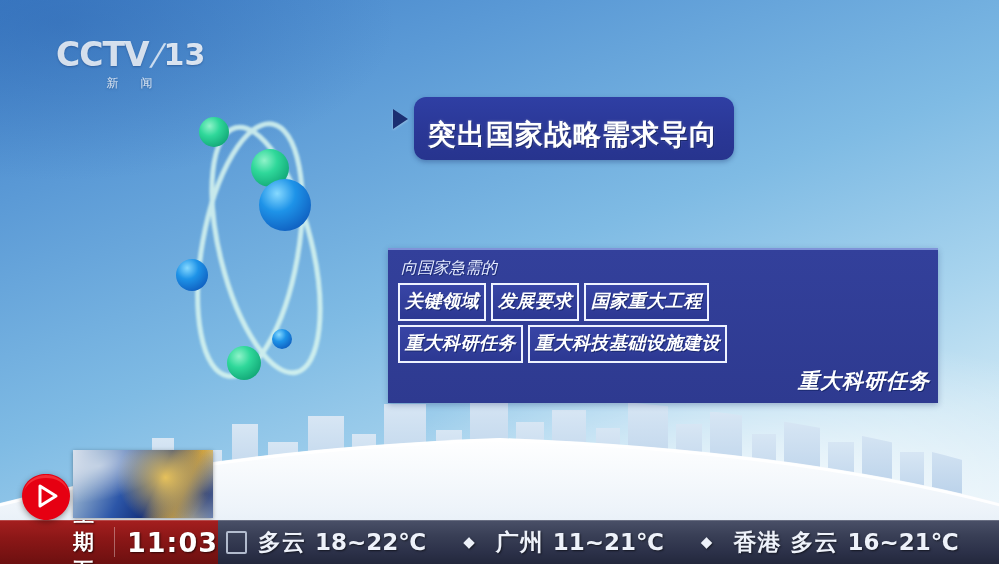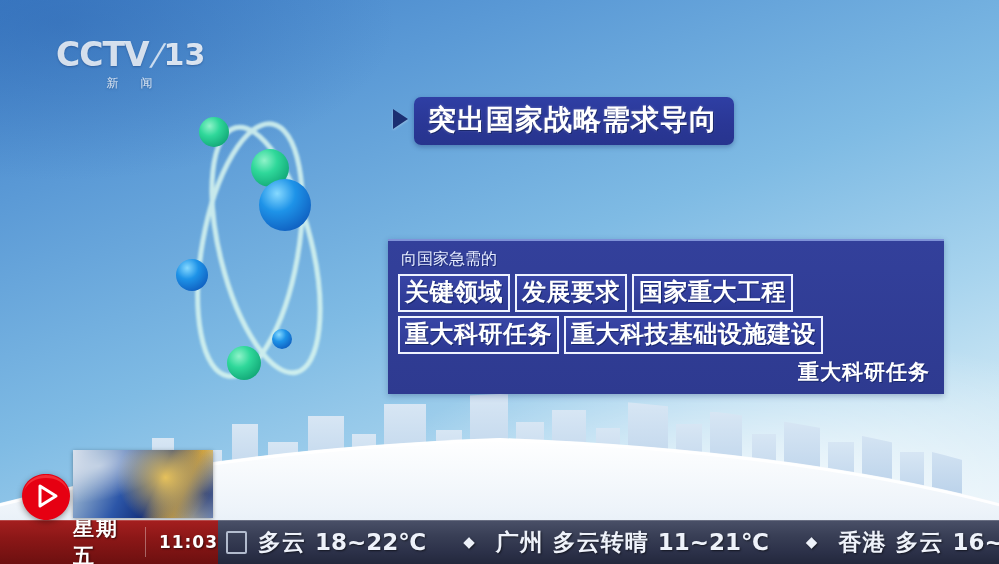--- a/index.html
+++ b/index.html
@@ -49,46 +49,47 @@
   #content{position:absolute;left:393px;top:97px;width:520px;}
   .bullet-row{display:flex;align-items:flex-start;margin-bottom:9px;}
   .tri{
     width:0;height:0;border-left:15px solid #1b2f72;
     border-top:10px solid transparent;border-bottom:10px solid transparent;
     margin-top:12px;margin-right:6px;flex:0 0 auto;
     filter:drop-shadow(0 1px 1px rgba(255,255,255,.35));
   }
   .bluebox{
     background:linear-gradient(180deg,#2f3fa4 0%,#2a3796 55%,#27348e 100%);
-    border-radius:7px;
-    padding:5px 16px 7px 14px;
+    border-radius:12px;
+    padding:20px 16px 7px 14px;
     box-shadow:0 2px 5px rgba(20,40,100,.35);
   }
   .bluebox .line{
     color:#ffffff;font-size:28px;font-weight:bold;line-height:36px;
     letter-spacing:1px;white-space:nowrap;
     text-shadow:1px 1px 0 rgba(10,25,80,.65), 0 0 3px rgba(255,255,255,.25);
   }
   
   #panel{
-    position:absolute;left:388px;top:239px;width:536px;
+    position:absolute;left:388px;top:248px;width:536px;
     background:linear-gradient(180deg,#33409b 0%,#2e3a90 100%);
     border-top:2px solid #7f93d8;
-    padding:6px 10px 8px 10px;
+    padding:6px 4px 8px 10px;
     box-shadow:0 2px 6px rgba(20,40,100,.3);
+    font-style:italic;
   }
   #panel .sub{
     color:#e6ecff;font-size:16px;line-height:22px;margin:1px 0 4px 3px;
     text-shadow:1px 1px 0 rgba(10,25,80,.5);
   }
   .tagrow{display:flex;flex-wrap:nowrap;margin-bottom:4px;}
   .tag{
     border:2px solid #eef2ff;
     background:linear-gradient(180deg,#3845a6 0%,#2c3892 100%);
-    color:#ffffff;font-size:24px;font-weight:bold;line-height:30px;
+    color:#ffffff;font-size:18px;font-weight:bold;line-height:30px;
     padding:1px 5px 3px 5px;margin-right:5px;white-space:nowrap;
     letter-spacing:.5px;
     text-shadow:1px 1px 0 rgba(10,25,80,.6);
   }
   #panel .tail{
     color:#ffffff;font-size:21px;font-weight:bold;text-align:right;
     margin:2px 4px 0 0;letter-spacing:1px;
     text-shadow:1px 1px 0 rgba(10,25,80,.55);
   }
   
@@ -125,21 +126,21 @@
   }
   #timebox .pad{width:73px;flex:0 0 auto;}
   #timebox .day{
     color:#fff;font-size:21px;font-weight:bold;letter-spacing:2px;
     text-shadow:1px 1px 2px rgba(0,0,0,.6);
   }
   #timebox .sep{
     width:1px;height:30px;background:rgba(255,255,255,.35);margin:0 13px;
   }
   #timebox .clock{
-    color:#fff;font-size:17px;font-weight:bold;letter-spacing:1px;
+    color:#fff;font-size:27px;font-weight:bold;letter-spacing:1px;
     text-shadow:1px 1px 2px rgba(0,0,0,.6);
   }
   .wx{
     display:flex;align-items:center;flex:0 0 auto;
     color:#eef2fa;font-size:23px;font-weight:bold;white-space:nowrap;
     text-shadow:1px 1px 2px rgba(0,0,0,.55);
     margin-left:10px;
   }
   .wx .dia{
     color:#eef2fa;font-size:15px;margin-right:3px;
@@ -331,21 +332,20 @@
       <span class="sqmark"></span>
       <span class="cond">多云</span>
       <span class="temp">18~22℃</span>
     </div>
 
     <div class="gap"></div>
 
     <div class="wx">
       <span class="dia">◆</span>
       <span class="city">广州</span>
-      <span class="cond">多云转晴</span>
       <span class="temp">11~21℃</span>
     </div>
 
     <div class="gap"></div>
 
     <div class="wx">
       <span class="dia">◆</span>
       <span class="city">香港</span>
       <span class="cond">多云</span>
       <span class="temp">16~21℃</span>

